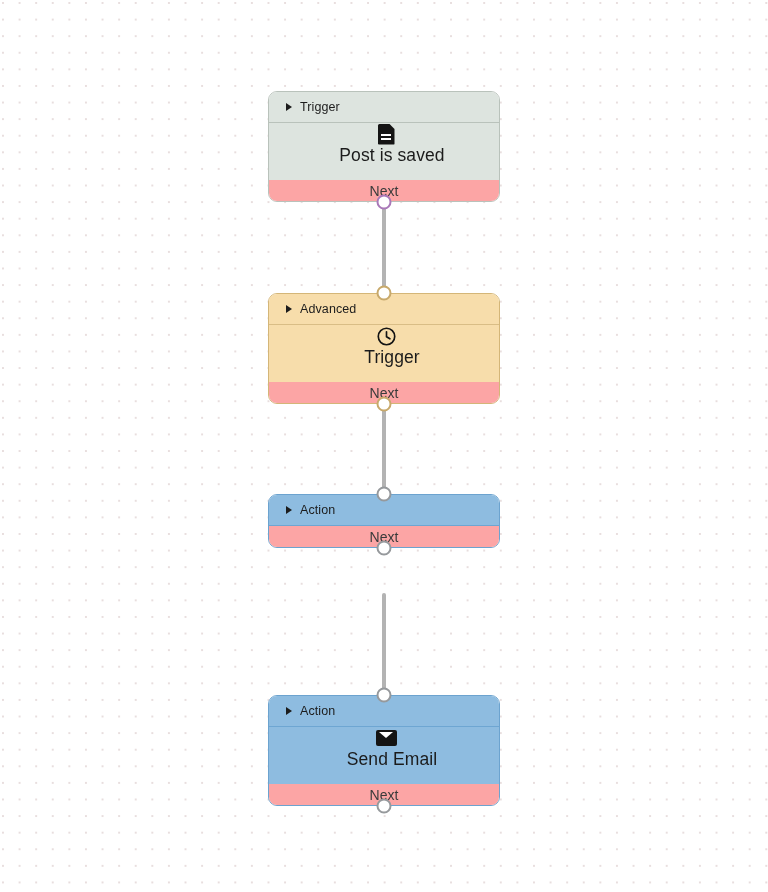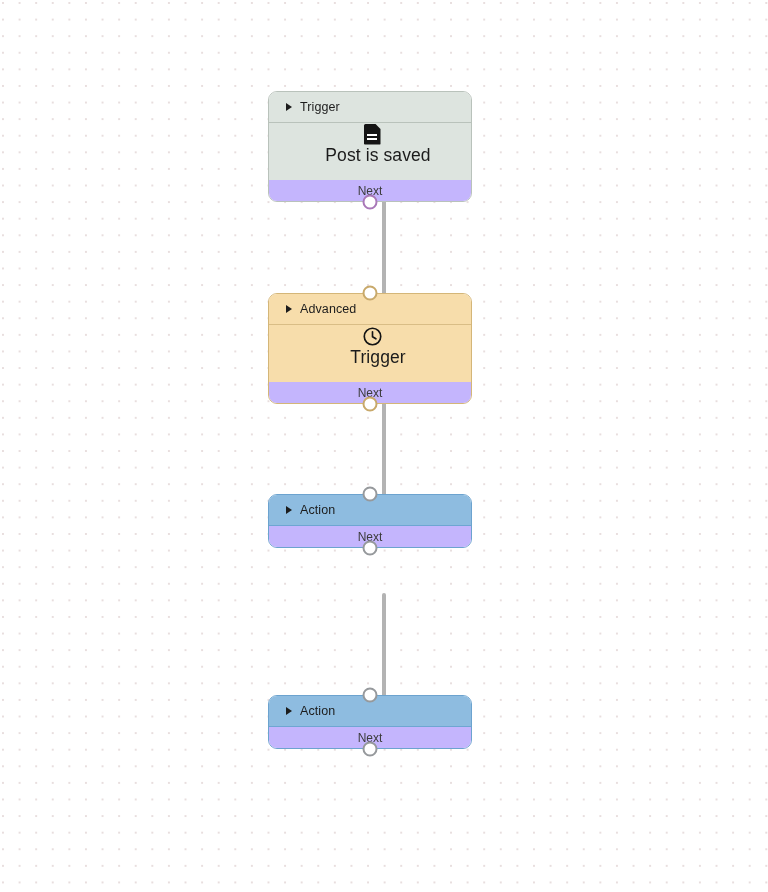--- a/index.html
+++ b/index.html
@@ -33,21 +33,21 @@
     left: 0; top: 0;
     width: 768px;
     height: 892px;
     pointer-events: none;
     z-index: 1;
   }
 
   
   .node {
     position: absolute;
-    width: 204px;
+    width: 232px;
     border-radius: 14px;
     background: #ffffff;
     box-sizing: border-box;
     z-index: 2;
     overflow: visible;
   }
   .node-inner {
     border-radius: 9px;
     overflow: hidden;
     box-sizing: border-box;
@@ -91,25 +91,25 @@
   }
   .node-title {
     font-size: 17.5px;
     color: #1b1b1b;
     letter-spacing: .1px;
     white-space: nowrap;
   }
 
   .node-footer {
     height: 21px;
-    background: #c4b5fd;
+    background: #fca5a5;
     display: flex;
     align-items: center;
     justify-content: center;
-    font-size: 12px;
+    font-size: 14px;
     color: #3b3b3b;
     box-sizing: border-box;
   }
 
   
   .hdr-divider { height: 1px; width: 100%; }
 
   
   .theme-trigger .node-inner { border: 1px solid #b9c2bb; }
   .theme-trigger .node-header { background: #dde4df; }
@@ -258,20 +258,28 @@
     <div class="port port-out port-action"></div>
   </div>
 
   <div class="node theme-action" style="left:268px; top:695px;">
     <div class="node-inner">
       <div class="node-header">
         <span class="caret"></span>
         <span>Action</span>
       </div>
       <div class="hdr-divider"></div>
+      <div class="node-body">
+        <span class="node-icon">
+          <span class="ico-env">
+              <span class="flap"></span>
+            </span>
+        </span>
+        <span class="node-title">Send Email</span>
+      </div>
       <div class="node-footer">
         <span>Next</span>
       </div>
     </div>
     <div class="port port-in port-action"></div>
     <div class="port port-out port-action"></div>
   </div>
 
 </div>
 

